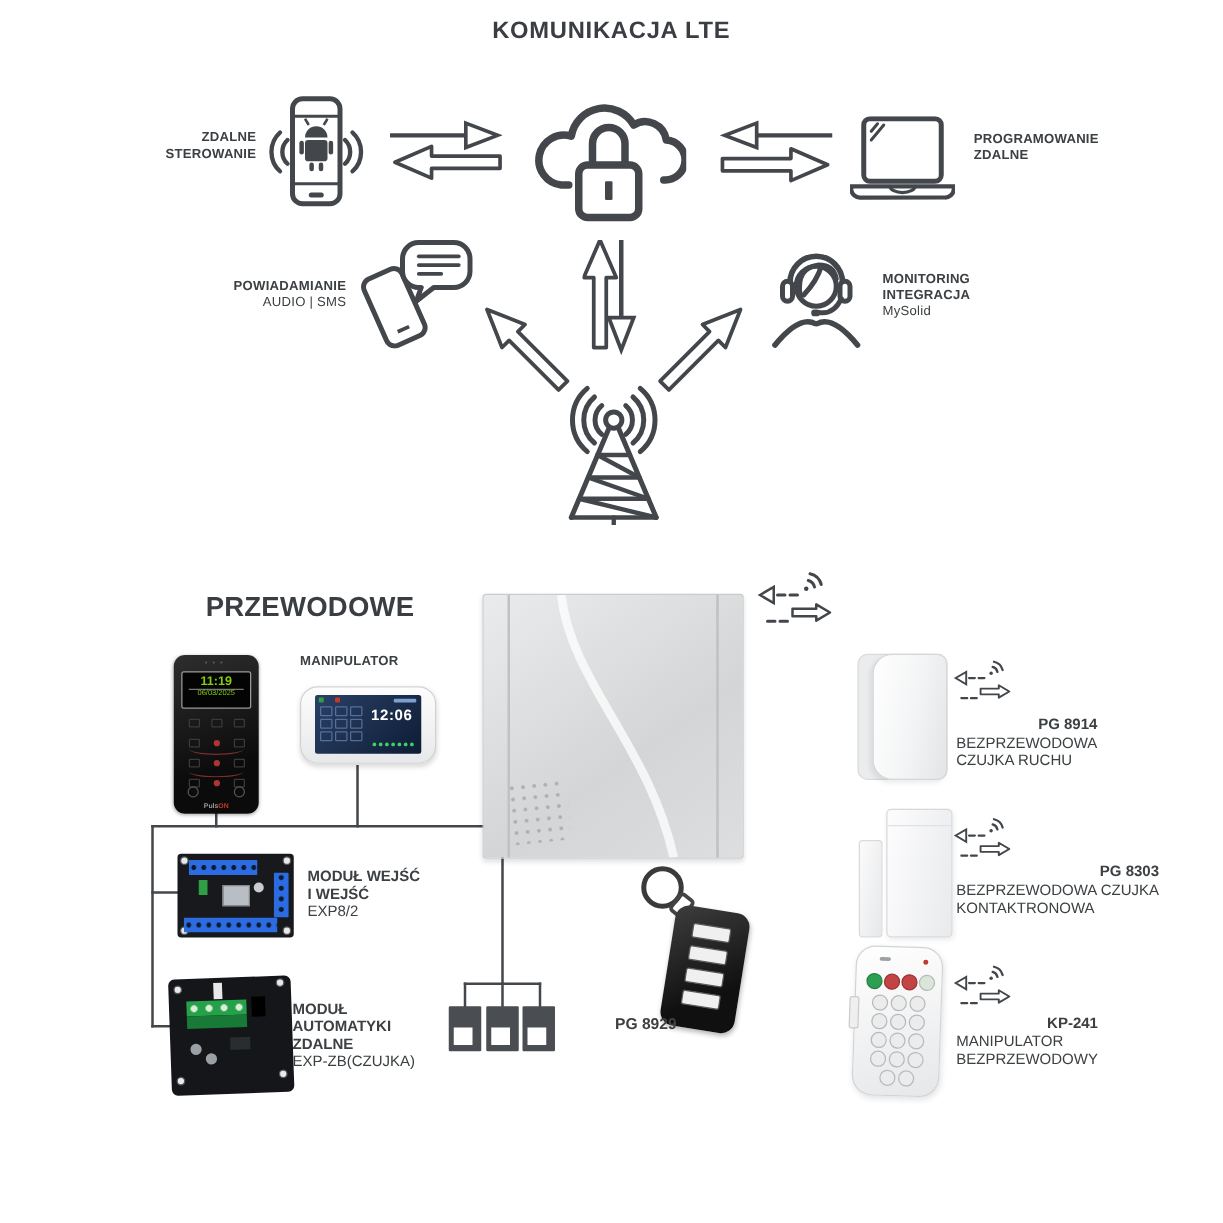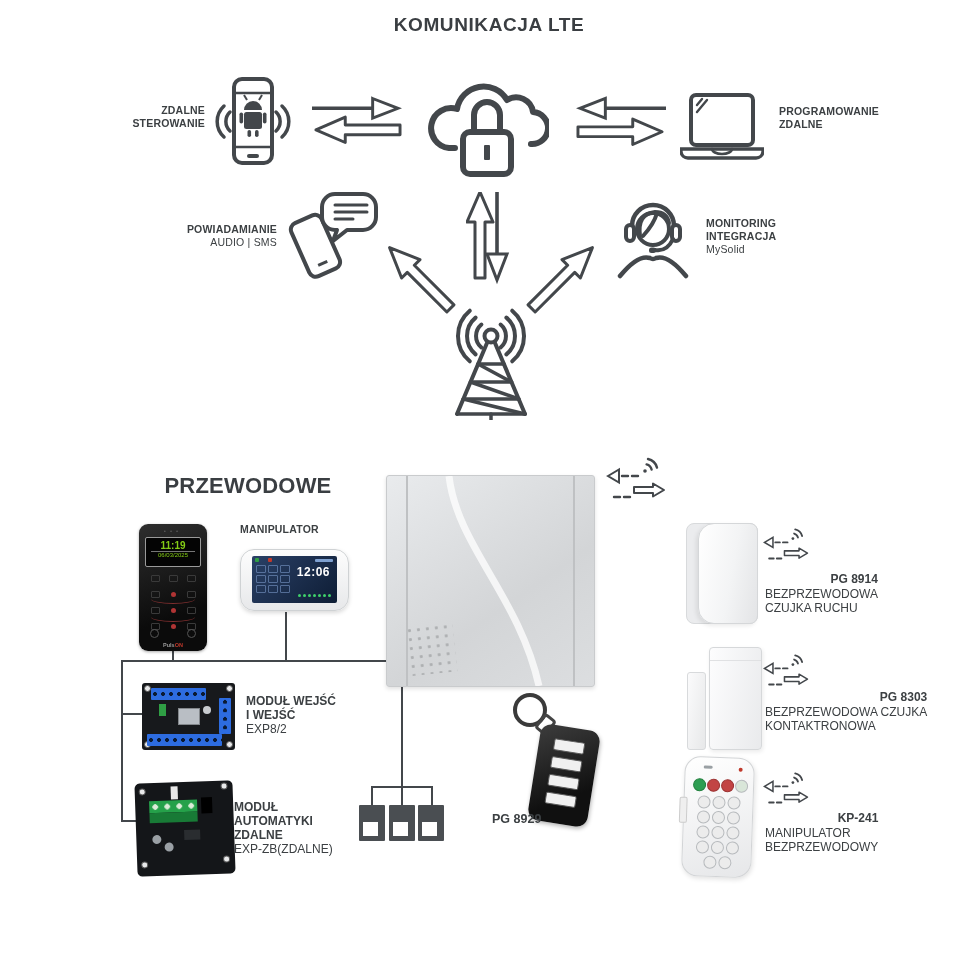--- a/index.html
+++ b/index.html
@@ -359,21 +359,21 @@
     <div class="abs" style="left:66px;top:16px;width:11px;height:16px;background:#000;"></div>
     <div class="abs" style="left:36px;top:4px;width:7px;height:13px;background:#e8e8e8;"></div>
     <span class="abs" style="left:16px;top:52px;width:9px;height:9px;border-radius:50%;background:#9aa0a5;"></span>
     <span class="abs" style="left:28px;top:60px;width:9px;height:9px;border-radius:50%;background:#9aa0a5;"></span>
     <div class="abs" style="left:48px;top:48px;width:16px;height:10px;background:#2a2d30;"></div>
   </div>
   <div class="abs prod" style="left:234px;top:800px;">
     <span style="font-weight:bold">MODUŁ</span>
     <span style="font-weight:bold">AUTOMATYKI</span>
     <span style="font-weight:bold">ZDALNE</span>
-    <span>EXP-ZB(ZDALNE)</span>
+    <span>EXP-ZB(CZUJKA)</span>
   </div>
 
   <div class="panel">
     <div class="edge" style="left:19px;"></div>
     <div class="edge" style="left:186px;"></div>
     <svg class="abs" style="left:0;top:0;" width="207" height="210" viewBox="0 0 207 210">
       <path d="M62,0 C70,70 132,120 152,210" fill="none" stroke="rgba(255,255,255,.75)" stroke-width="7"></path>
     </svg>
     <div class="spk"></div>
   </div>

